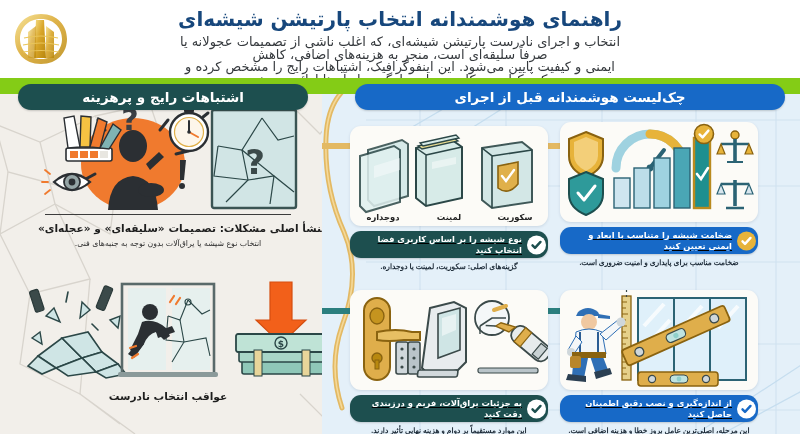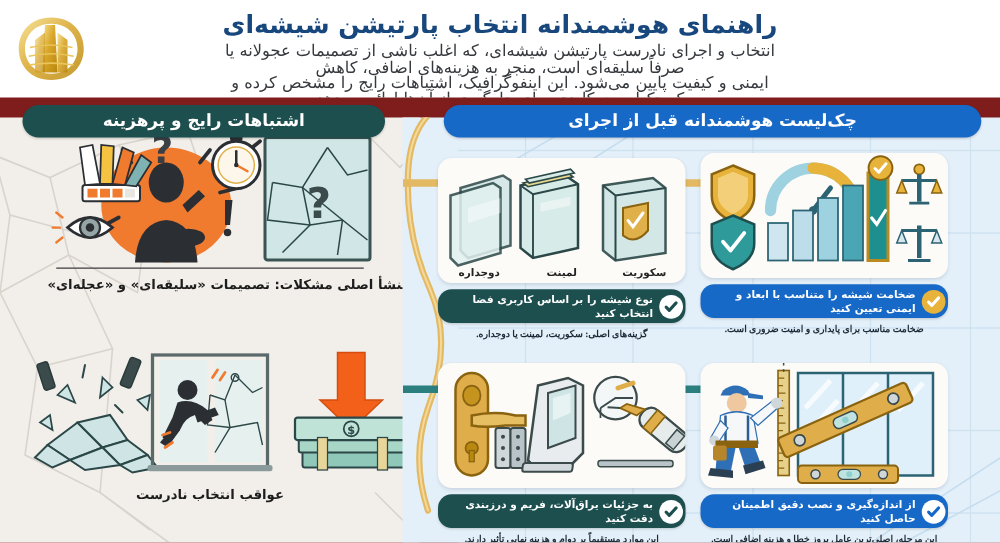--- a/index.html
+++ b/index.html
@@ -5,21 +5,21 @@
   * { box-sizing: border-box; margin: 0; padding: 0; }
   html, body {
     width: 800px; height: 434px;
     font-family: "DejaVu Sans", "Liberation Sans", sans-serif;
     overflow: hidden;
     background: #ffffff;
   }
   #root {
     position: relative;
     width: 800px; height: 434px;
-    background: #7f1d1d;
+    background: #84cc16;
   }
 
   
   .header {
     position: absolute; left: 0; top: 0;
     width: 800px; height: 78px;
     background: #ffffff;
     overflow: hidden;
   }
   .logo {
@@ -161,20 +161,21 @@
 
   .card-bar {
     position: relative;
     margin-top: 5px;
     width: 198px; min-height: 22px;
     border-radius: 11px;
     display: flex; align-items: center;
     padding: 3px 26px 3px 7px;
     direction: rtl;
     box-shadow: 0 1px 2px rgba(0,0,0,0.16);
+    text-decoration: underline;
   }
   .bar-teal { background: #1d4f4f; }
   .bar-blue { background: #1769c7; }
   .card-bar .txt {
     color: #ffffff; font-size: 8.4px; font-weight: bold;
     line-height: 10.5px; text-align: right; width: 100%;
     direction: rtl;
   }
   .check {
     position: absolute; right: 2px; top: 50%;
@@ -318,20 +319,21 @@
               <path d="M62 66 L58 94"></path>
               <path d="M30 40 L62 66"></path>
               <path d="M6 36 L2 66 L36 70"></path>
             </g>
             <text x="43" y="64" font-size="34" font-weight="bold" fill="#3b4a4a" text-anchor="middle">?</text>
           </g>
         </svg>
       </div>
       <div class="left-divider" style="top:112px;"></div>
       <div class="left-title" style="top:120px;text-align:right;">منشأ اصلی مشکلات: تصمیمات «سلیقه‌ای» و «عجله‌ای»</div>
+      <div class="left-desc" style="top:136px;">انتخاب نوع شیشه یا یراق‌آلات بدون توجه به جنبه‌های فنی.</div>
     </div>
 
     <div class="left-block lb-bot">
       <div class="left-art">
         <svg viewBox="0 0 336 110">
 
           <g transform="translate(26,8)">
             <g fill="#cfe5e5" stroke="#2b4747" stroke-width="1.6">
               <path d="M12 70 L36 52 L56 72 L30 82 Z"></path>
               <path d="M36 52 L62 46 L76 66 L56 72 Z"></path>

